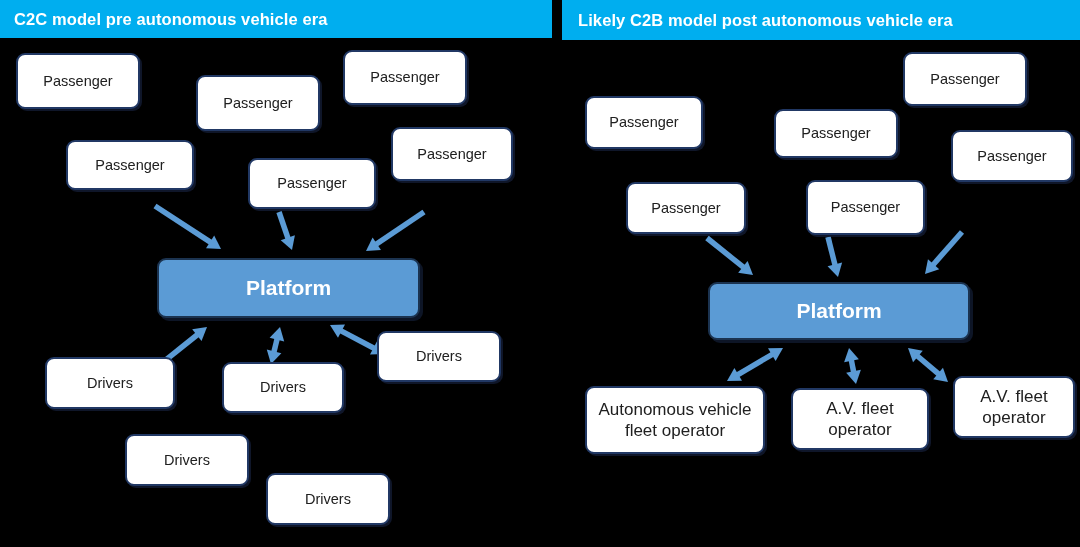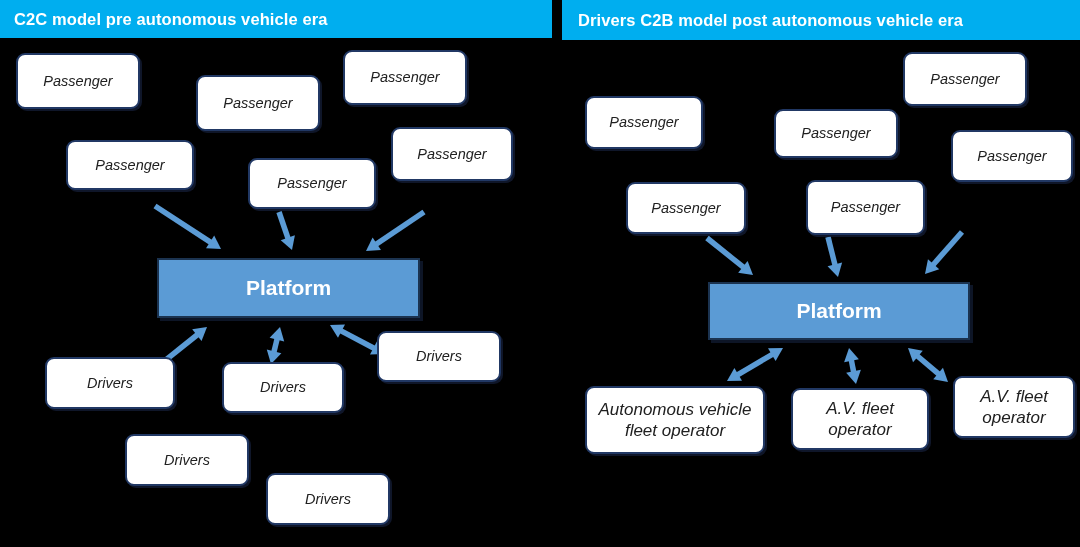--- a/index.html
+++ b/index.html
@@ -42,31 +42,30 @@
     border: 2px solid #213864;
     border-radius: 9px;
     display: flex;
     align-items: center;
     justify-content: center;
     text-align: center;
     color: #202020;
     font-size: 14.5px;
     line-height: 1.25;
     box-shadow: 2px 2px 0 rgba(20,30,55,0.75);
-    font-style: italic;
   }
   .node.wide-text { font-size: 17px; }
 
   
   .platform {
     position: absolute;
     box-sizing: border-box;
     background: #5B9BD5;
     border: 2px solid #1B3350;
-    border-radius: 0;
+    border-radius: 9px;
     display: flex;
     align-items: center;
     justify-content: center;
     color: #FFFFFF;
     font-weight: bold;
     font-size: 21px;
     box-shadow: 3px 3px 0 rgba(15,25,45,0.85);
   }
 
   
@@ -87,21 +86,21 @@
 </style>
 </head>
 <body>
 
 <div id="page">
 
   <div class="header-bar" id="header-left">
     <span class="header-text">C2C model pre autonomous vehicle era</span>
   </div>
   <div class="header-bar" id="header-right">
-    <span class="header-text">Drivers C2B model post autonomous vehicle era</span>
+    <span class="header-text">Likely C2B model post autonomous vehicle era</span>
   </div>
 
   <svg class="arrow-layer" id="arrow-layer" viewBox="0 0 1080 547">
       <g>
         <line class="arrow-line" x1="155" y1="206" x2="212.2862241938781" y2="243.32284303540544"></line>
         <polygon class="arrow-head" points="221,249 206.01367666211115,248.18752673136393 214.20188382258408,235.61958085714966"></polygon>
       </g>
       <g>
         <line class="arrow-line" x1="279" y1="212" x2="288.6336481377449" y2="240.15989455648509"></line>
         <polygon class="arrow-head" points="292,250 280.695830285031,240.1275257885788 294.8882900593313,235.27221060263395"></polygon>

